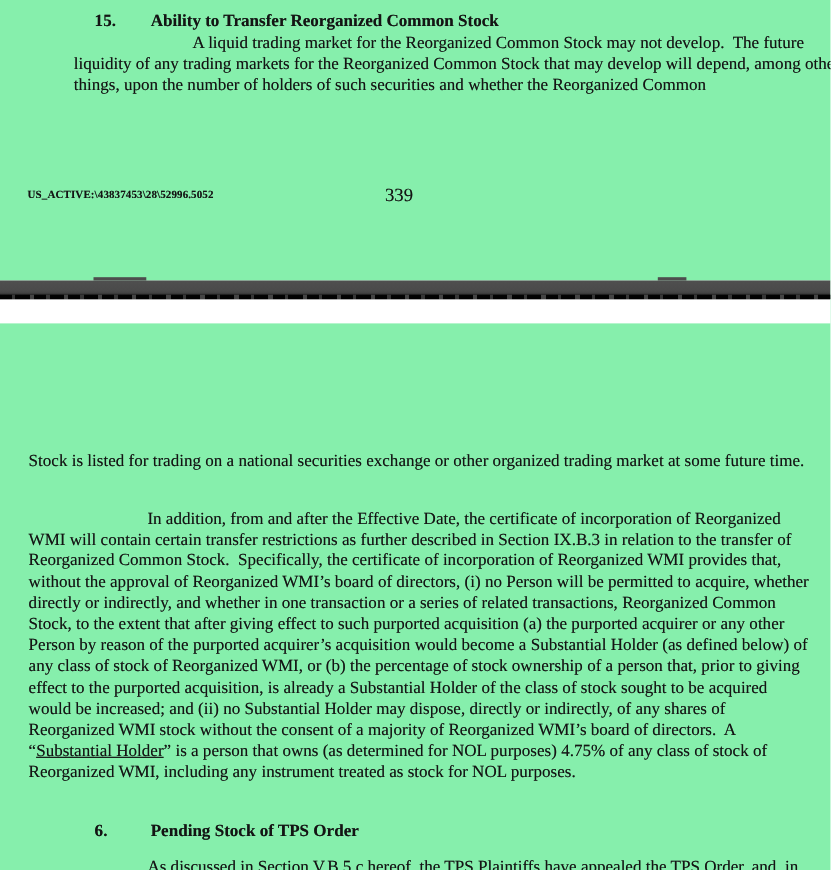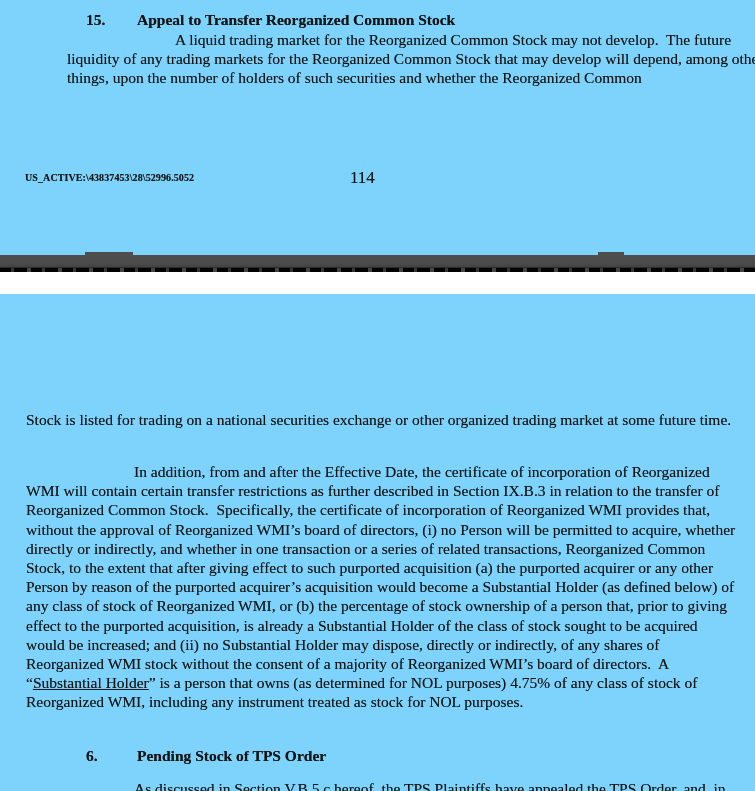--- a/index.html
+++ b/index.html
@@ -12,21 +12,21 @@
     height: 791px;
     overflow: hidden;
     position: relative;
     font-family: "Liberation Serif", "DejaVu Serif", serif;
     color: #141414;
   }
   .scan-page {
     position: absolute;
     left: 0;
     width: 755px;
-    background: #7dd3fc;
+    background: #86efac;
   }
   .body-text {
     position: absolute;
     left: 26px;
     width: 712px;
     font-size: 15.5px;
     line-height: 19.2px;
     white-space: pre-wrap;
     text-shadow: 0 0 0.5px rgba(20,20,20,0.55);
   }
@@ -99,28 +99,28 @@
     text-decoration: underline;
   }
 </style>
 </head>
 <body>
 
 <div class="scan-page" style="top:0; height:255px;">
 
   <div class="section-heading" style="top:10px;">
     <span class="num">15.</span>
-    <span>Appeal to Transfer Reorganized Common Stock</span>
+    <span>Ability to Transfer Reorganized Common Stock</span>
   </div>
 
   <div class="body-text indent" style="top:30px;margin-left:41px;">A liquid trading market for the Reorganized Common Stock may not develop.  The future liquidity of any trading markets for the Reorganized Common Stock that may develop will depend, among other things, upon the number of holders of such securities and whether the Reorganized Common</div>
 
   <div class="footer-id">US_ACTIVE:\43837453\28\52996.5052</div>
 
-  <div class="page-number">114</div>
+  <div class="page-number">339</div>
 </div>
 
 <div class="page-break-bar">
   <div class="speck-a"></div>
   <div class="speck-b"></div>
   <div class="ragged-bottom"></div>
 </div>
 
 <div class="scan-page" style="top:272px; height:519px;margin-top:22px;">
 

